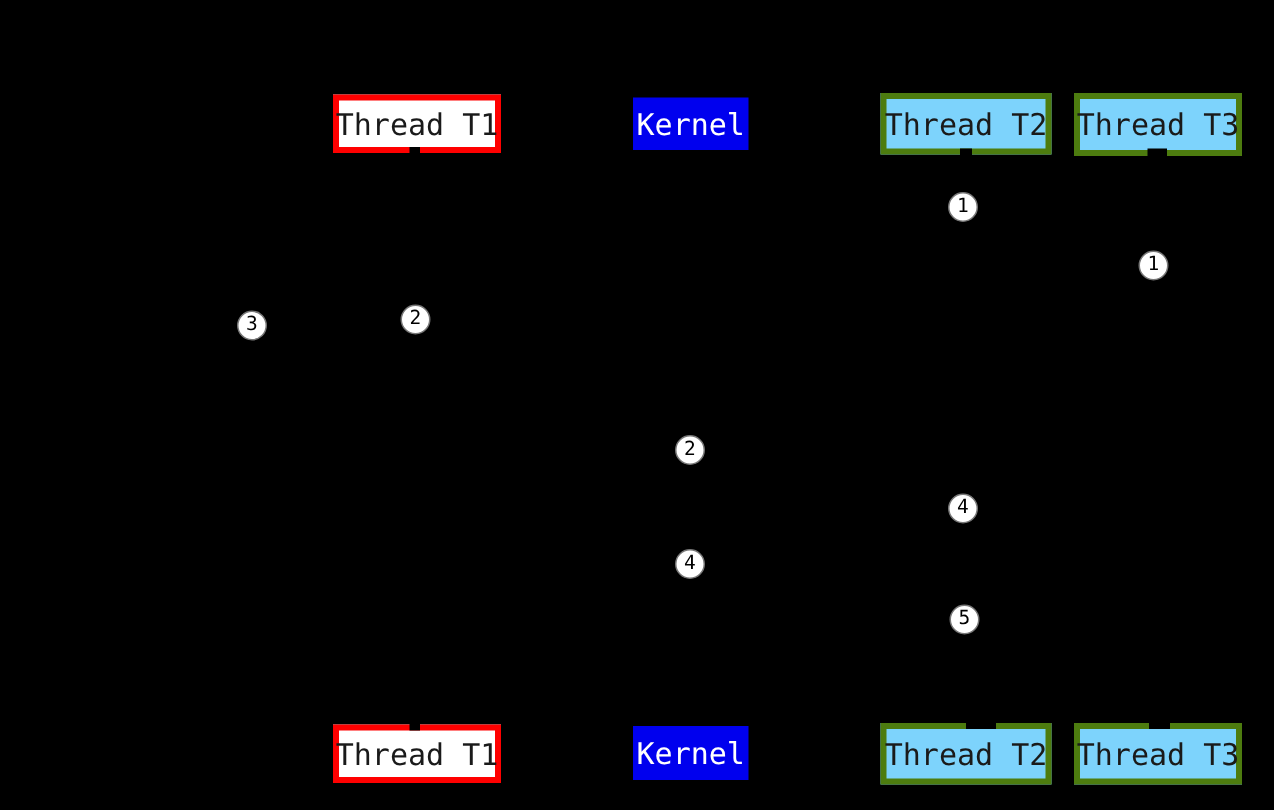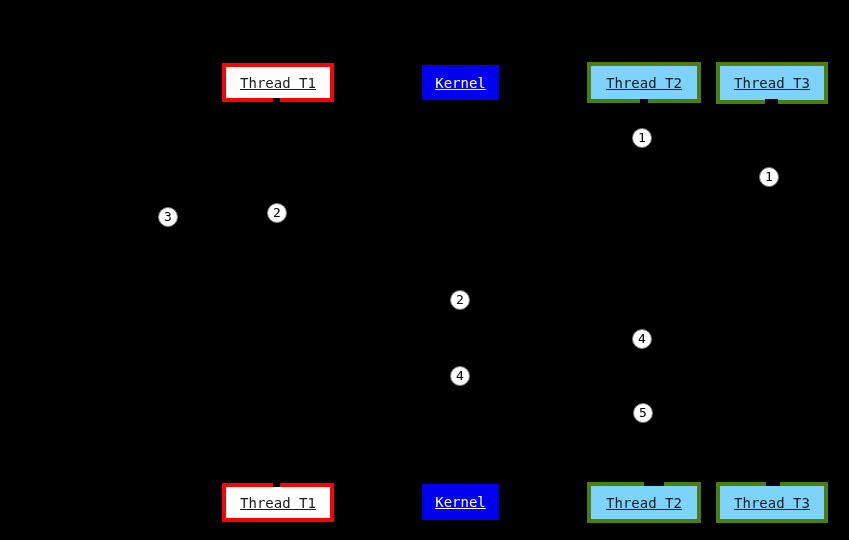--- a/index.html
+++ b/index.html
@@ -14,24 +14,23 @@
     background: #000000;
     overflow: hidden;
     font-family: "DejaVu Sans Mono", "Liberation Mono", monospace;
   }
   .actor-box {
     position: absolute;
     box-sizing: border-box;
     display: flex;
     align-items: center;
     justify-content: center;
-    font-size: 14px;
+    font-size: 20px;
     letter-spacing: 0px;
     white-space: nowrap;
-    text-decoration: underline;
   }
   .actor-box.red-outline {
     background: #ffffff;
     border: 4px solid #ff0000;
     color: #1a1a1a;
   }
   .actor-box.blue-outline {
     background: #7dd3fc;
     border: 4px solid #4d7c0f;
     color: #1a1a1a;

